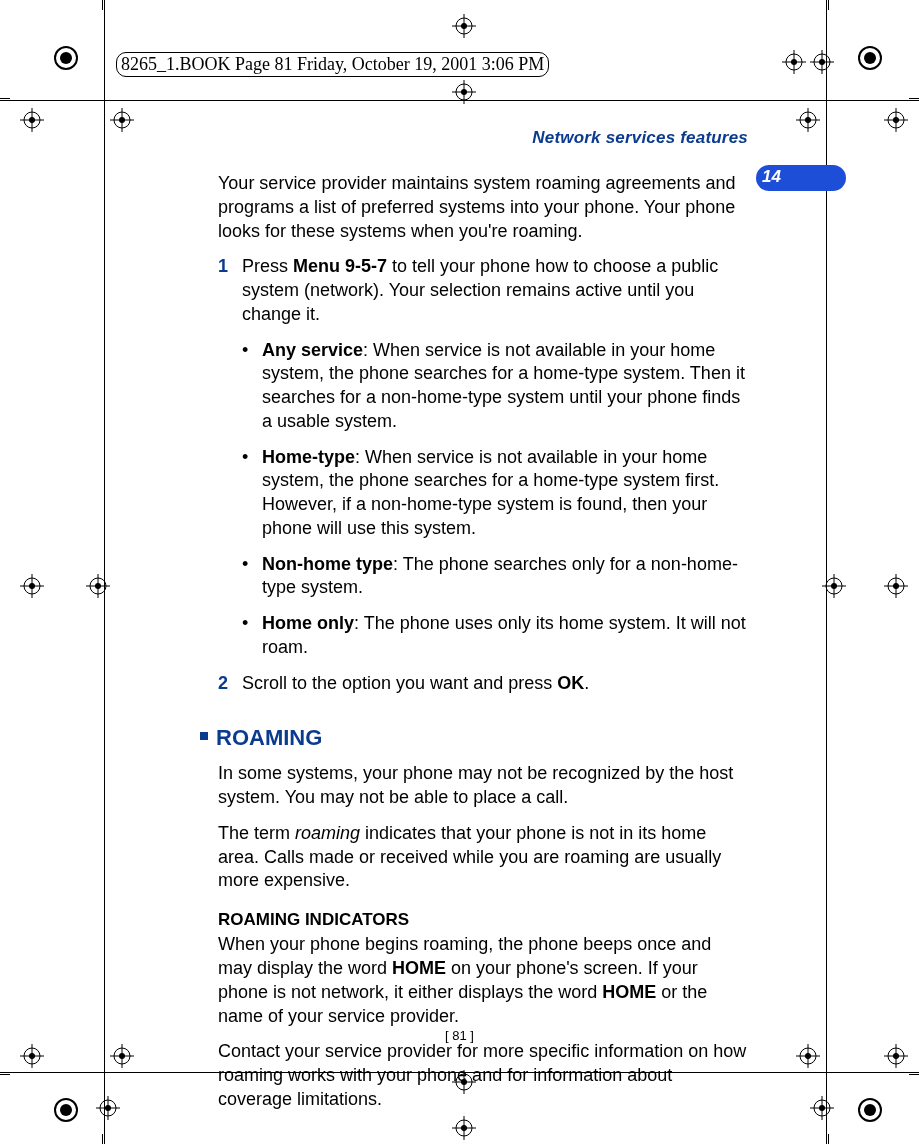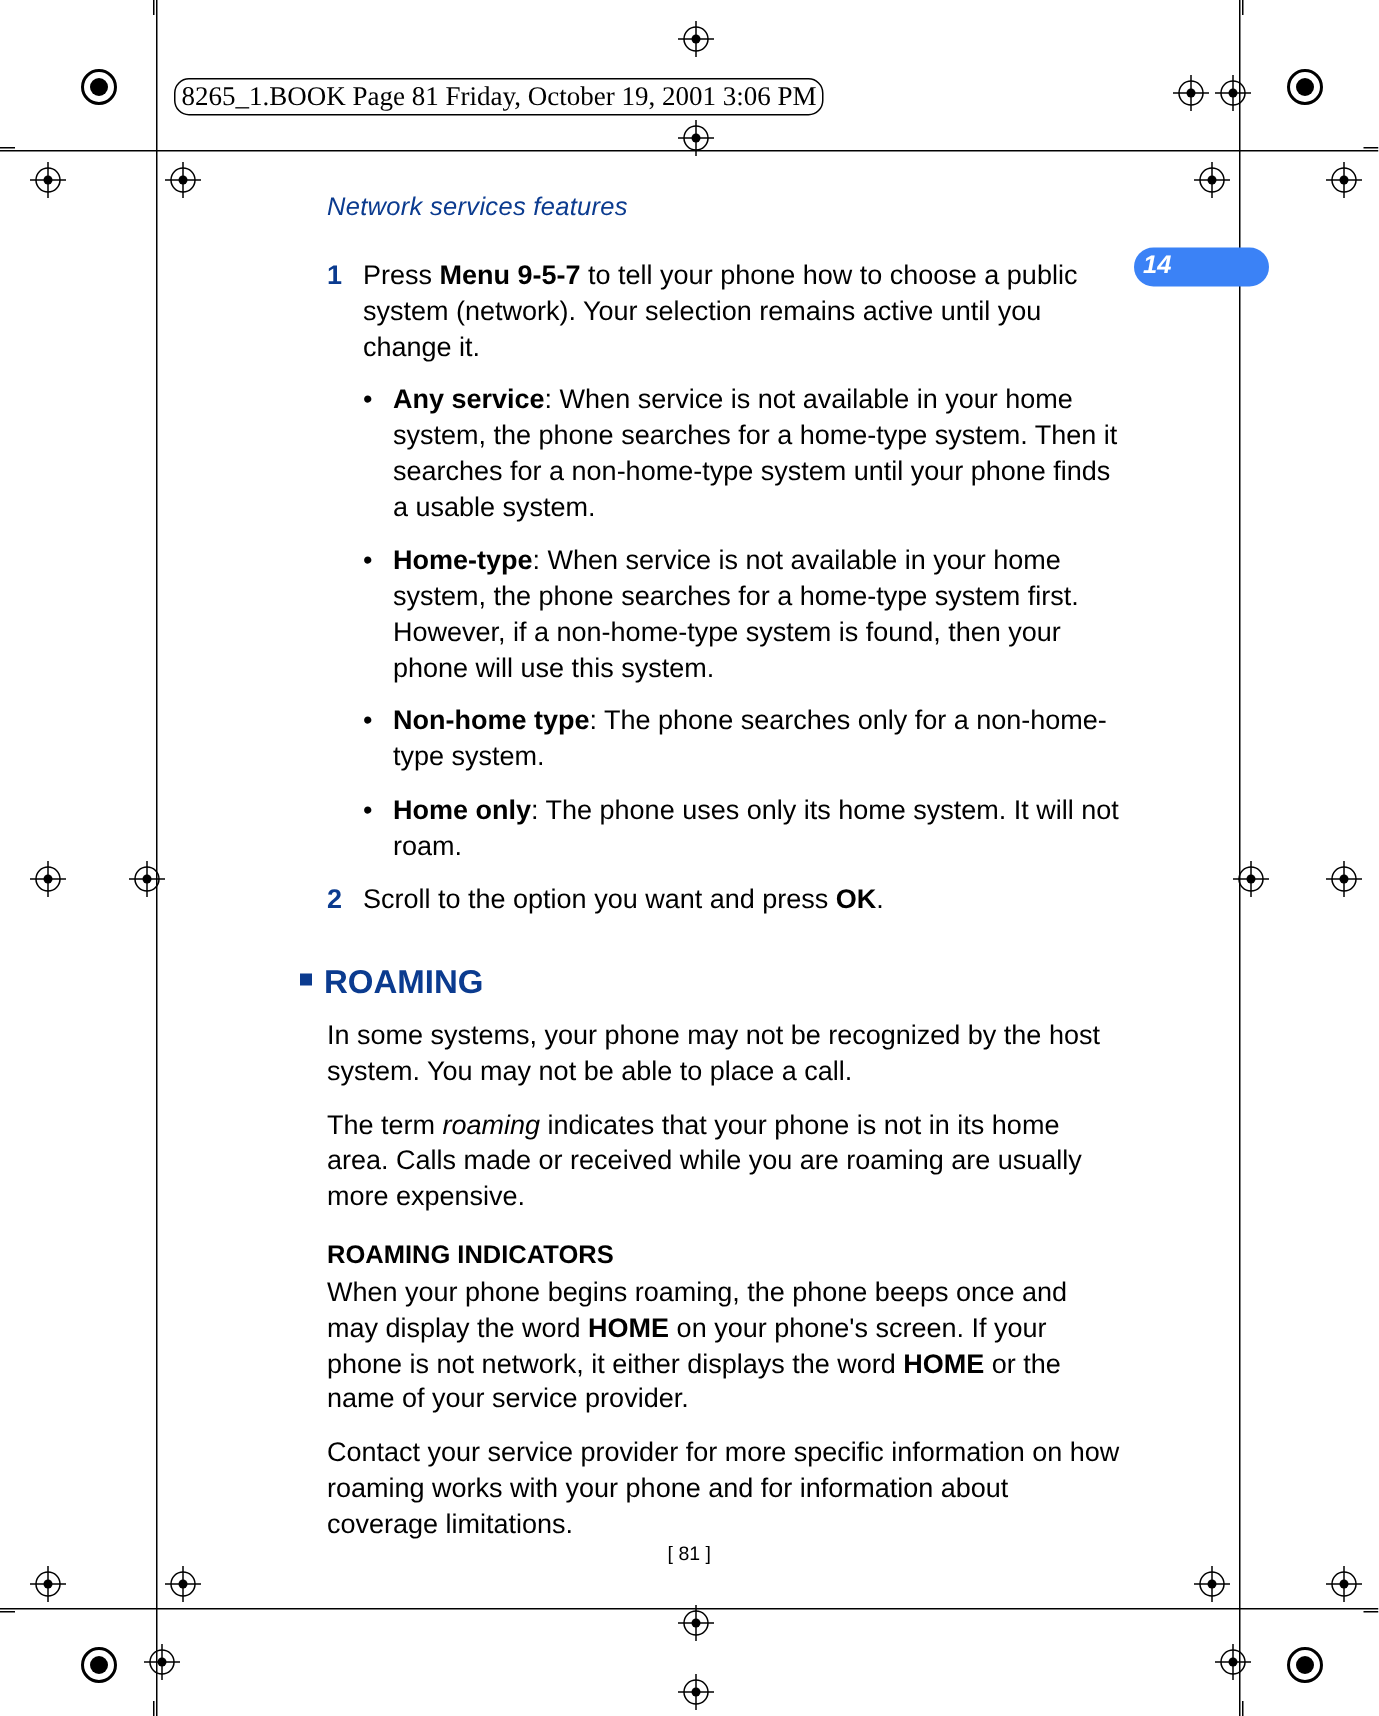--- a/index.html
+++ b/index.html
@@ -65,31 +65,32 @@
   .page {
     position: absolute;
     left: 218px;
     top: 118px;
     width: 530px;
   }
   .header-title {
     color: #0b3b8f;
     font-style: italic;
     font-size: 17px;
-    text-align: left;
+    text-align: right;
     margin: 10px 0 24px 0;
     letter-spacing: 0.2px;
+    font-weight: bold;
   }
   .chapter-tab {
     position: absolute;
     left: 756px;
     top: 165px;
     width: 90px;
     height: 26px;
-    background: #3b82f6;
+    background: #1d4ed8;
     border-radius: 14px;
   }
   .chapter-tab span {
     position: absolute;
     left: 6px;
     top: 2px;
     color: #fff;
     font-weight: bold;
     font-style: italic;
     font-size: 17px;
@@ -272,20 +273,21 @@
 <div class="book-label">8265_1.BOOK  Page 81  Friday, October 19, 2001  3:06 PM</div>
 
 <div class="chapter-tab">
   <span>14</span>
 </div>
 
 <div class="page">
   <div class="header-title">Network services features</div>
 
   <div class="body">
+    <p>Your service provider maintains system roaming agreements and programs a list of preferred systems into your phone.  Your phone looks for these systems when you're roaming.</p>
 
     <ol class="numlist">
       <li>
         <span class="num">1</span>
         <span>
           <span>Press </span><b class="k">Menu 9-5-7</b><span> to tell your phone how to choose a public system (network). Your selection remains active until you change it.</span>
         </span>
       </li>
     </ol>
 

